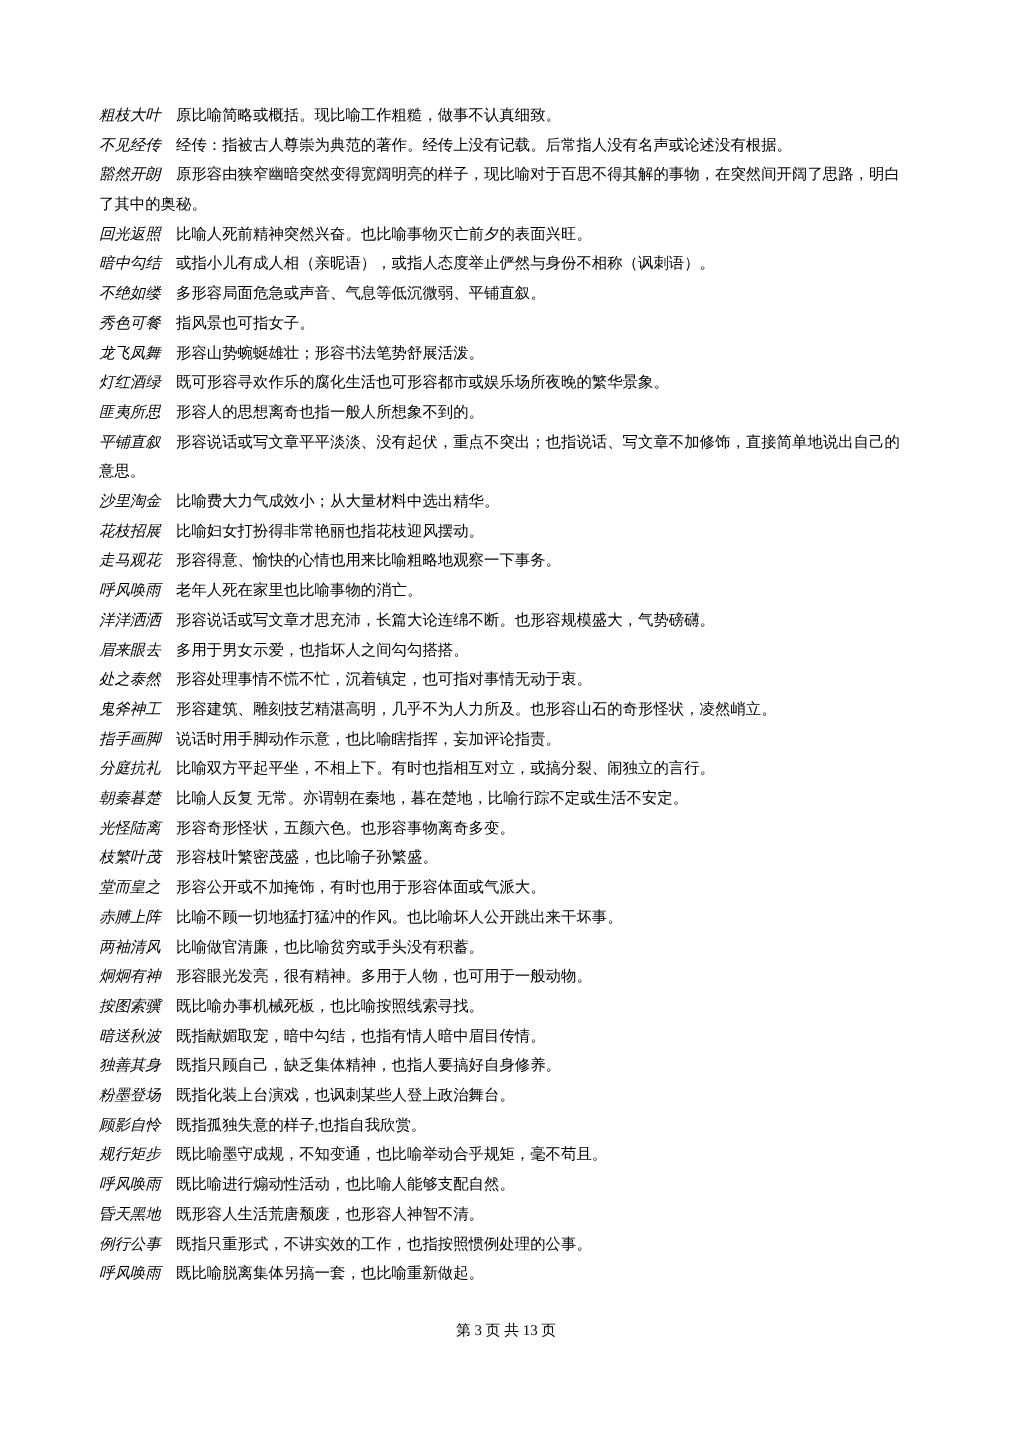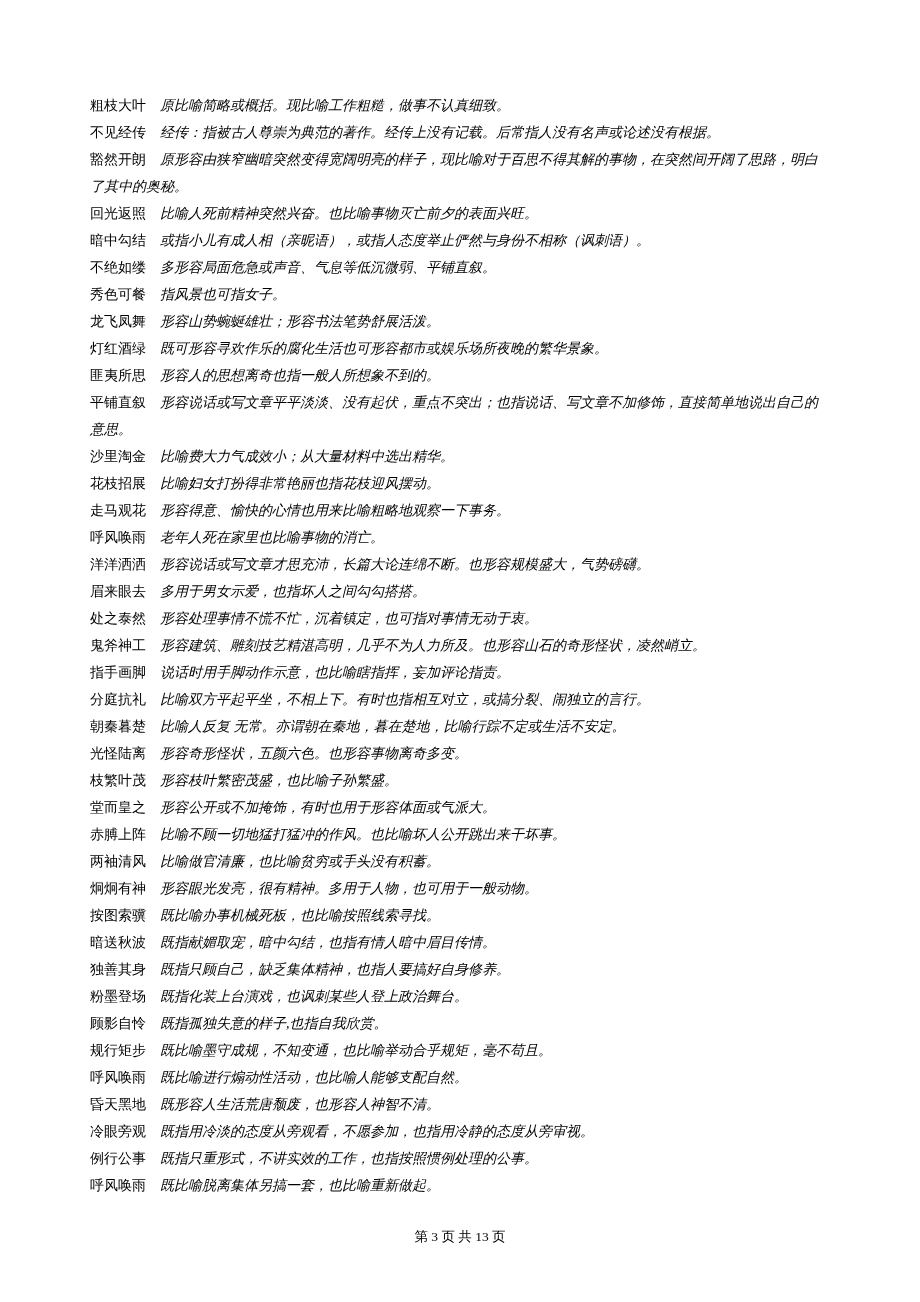--- a/index.html
+++ b/index.html
@@ -15,28 +15,28 @@
     font-family: "SimSun", "Songti SC", "NSimSun", serif;
     font-size: 14px;
     line-height: 27px;
     color: #000;
   }
   .entry {
     display: block;
   }
   .term {
     display: inline;
+    font-style: italic;
   }
   .gap {
     display: inline-block;
     width: 14px;
   }
   .def {
     display: inline;
-    font-style: italic;
   }
   .footer {
     text-align: center;
     font-size: 13.5px;
     margin-top: 24px;
   }
 </style>
 </head>
 <body>
 
@@ -71,21 +71,20 @@
       <div class="entry"><span class="term">两袖清风</span><span class="gap"></span><span class="def">比喻做官清廉，也比喻贫穷或手头没有积蓄。</span></div>
       <div class="entry"><span class="term">炯炯有神</span><span class="gap"></span><span class="def">形容眼光发亮，很有精神。多用于人物，也可用于一般动物。</span></div>
       <div class="entry"><span class="term">按图索骥</span><span class="gap"></span><span class="def">既比喻办事机械死板，也比喻按照线索寻找。</span></div>
       <div class="entry"><span class="term">暗送秋波</span><span class="gap"></span><span class="def">既指献媚取宠，暗中勾结，也指有情人暗中眉目传情。</span></div>
       <div class="entry"><span class="term">独善其身</span><span class="gap"></span><span class="def">既指只顾自己，缺乏集体精神，也指人要搞好自身修养。</span></div>
       <div class="entry"><span class="term">粉墨登场</span><span class="gap"></span><span class="def">既指化装上台演戏，也讽刺某些人登上政治舞台。</span></div>
       <div class="entry"><span class="term">顾影自怜</span><span class="gap"></span><span class="def">既指孤独失意的样子,也指自我欣赏。</span></div>
       <div class="entry"><span class="term">规行矩步</span><span class="gap"></span><span class="def">既比喻墨守成规，不知变通，也比喻举动合乎规矩，毫不苟且。</span></div>
       <div class="entry"><span class="term">呼风唤雨</span><span class="gap"></span><span class="def">既比喻进行煽动性活动，也比喻人能够支配自然。</span></div>
       <div class="entry"><span class="term">昏天黑地</span><span class="gap"></span><span class="def">既形容人生活荒唐颓废，也形容人神智不清。</span></div>
-      <div class="entry"><span class="term">冷眼旁观</span><span class="gap"></span><span class="def">既指用冷淡的态度从旁观看，不愿参加，也指用冷静的态度从旁审视。</span></div>
       <div class="entry"><span class="term">例行公事</span><span class="gap"></span><span class="def">既指只重形式，不讲实效的工作，也指按照惯例处理的公事。</span></div>
       <div class="entry"><span class="term">呼风唤雨</span><span class="gap"></span><span class="def">既比喻脱离集体另搞一套，也比喻重新做起。</span></div>
     </div>
 
   <div class="footer">
     <span>第 </span><span>3</span><span> 页 共 </span><span>13</span><span> 页</span>
   </div>
 </div>
 
 </body></html>

